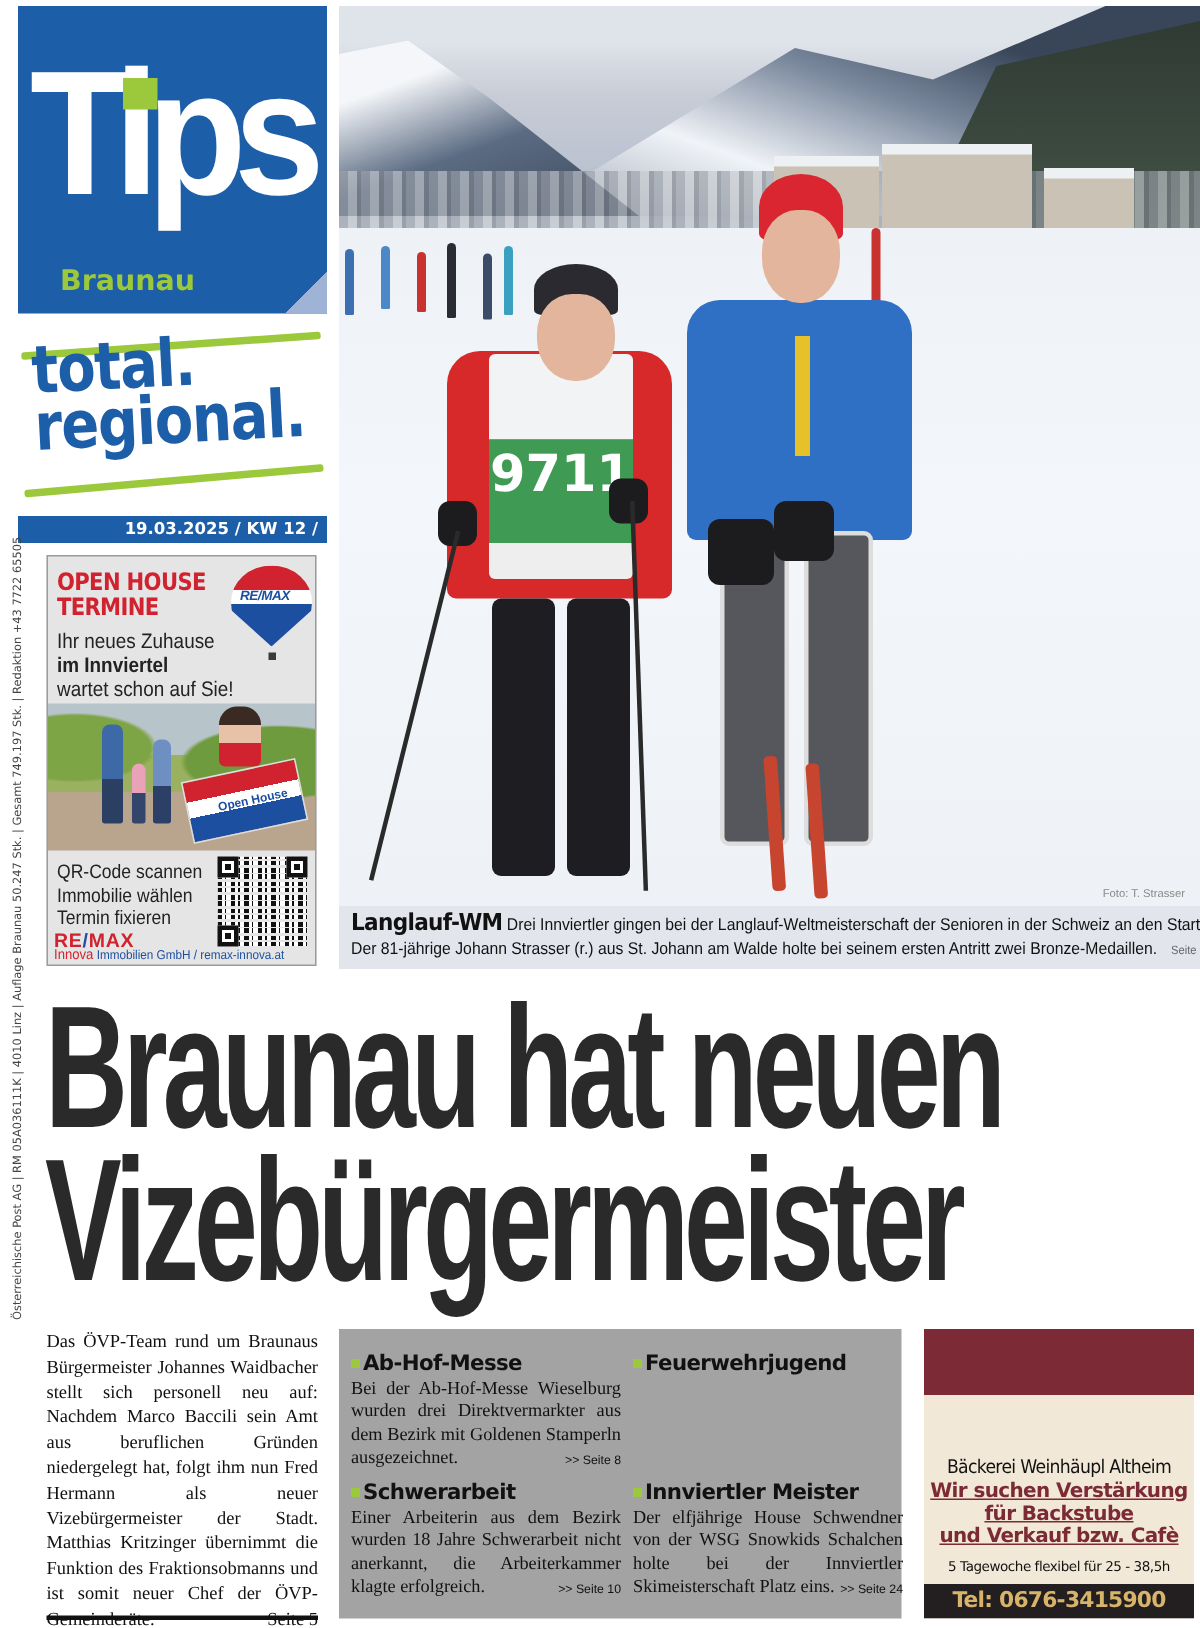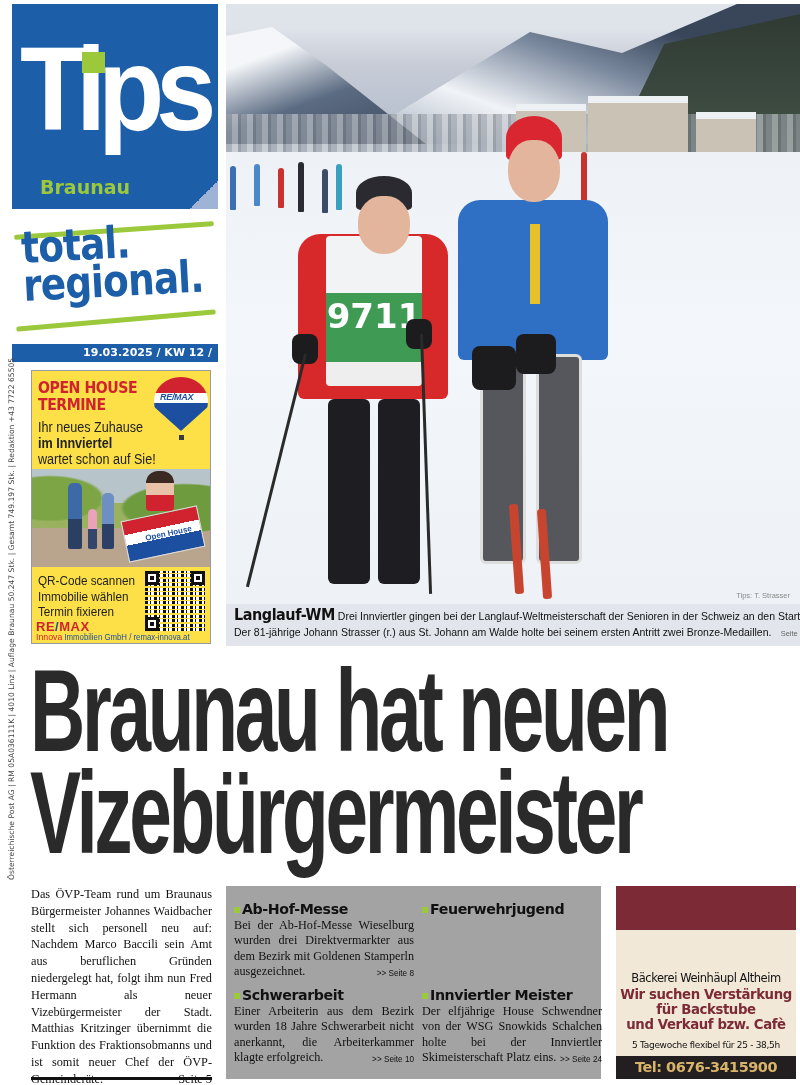--- a/index.html
+++ b/index.html
@@ -53,21 +53,21 @@
   .imprint {
     position: absolute; left: 3px; top: 880px; width: 520px; height: 18px;
     transform: rotate(-90deg); transform-origin: left top;
     font-family: "DejaVu Sans", sans-serif; font-size: 7.6px; color: #444; line-height: 18px;
     white-space: nowrap;
   }
 
   
   .remax-ad {
     position: absolute; left: 31px; top: 370px; width: 180px; height: 274px;
-    border: 1px solid #9a9aa3; background: #fde047; overflow: hidden;
+    border: 1px solid #9a9aa3; background: #e5e5e5; overflow: hidden;
   }
   .remax-ad .oh-title {
     position: absolute; left: 6px; top: 8px; font-family: "DejaVu Sans", sans-serif;
     font-weight: 700; font-size: 16px; line-height: 17px; color: #d0232f; letter-spacing: -0.5px;
     transform: scaleX(0.88); transform-origin: left top;
   }
   .remax-ad .oh-sub {
     position: absolute; left: 6px; top: 48px; font-size: 14px; line-height: 16px; color: #222;
     transform: scaleX(0.9); transform-origin: left top; white-space: nowrap;
   }
@@ -223,21 +223,21 @@
     background: #231f20; border: 2px solid #b9956a; box-shadow: 0 0 0 1px #7b2a36;
   }
   .bakery .crest {
     position: absolute; left: 43px; top: 6px; width: 18px; height: 22px; border: 1px solid #b9956a; border-radius: 40% 40% 50% 50%;
   }
   .bakery .since { position: absolute; left: 0; right: 0; top: 33px; text-align: center; font-size: 4.5px; color: #b9956a; }
   .bakery .logo-name { position: absolute; left: 0; right: 0; top: 41px; text-align: center; font-size: 10.5px; color: #c9a676; font-family: "DejaVu Sans", sans-serif; }
   .bakery .company { position: absolute; left: 0; right: 0; top: 84px; text-align: center; font-size: 12.5px; color: #111; font-family: "DejaVu Sans", sans-serif; letter-spacing: -0.5px; transform: scaleX(0.92); }
   .bakery .claim {
     position: absolute; left: 0; right: 0; top: 101px; text-align: center; font-family: "DejaVu Sans", sans-serif;
-    font-weight: 700; font-size: 13.3px; line-height: 15px; color: #7b2a36; letter-spacing: -0.4px;
+    font-weight: 700; font-size: 13.3px; line-height: 15px; color: #7b2a36; letter-spacing: -0.4px; text-decoration: underline;
   }
   .bakery .claim span { display: block; }
   .bakery .hours { position: absolute; left: 0; right: 0; top: 154px; text-align: center; font-size: 9px; color: #111; font-family: "DejaVu Sans", sans-serif; letter-spacing: -0.3px; }
   .bakery .tel {
     position: absolute; left: 0; top: 170px; width: 100%; height: 23px; background: #231f20; color: #d8b46a;
     text-align: center; font-family: "DejaVu Sans", sans-serif; font-weight: 700; font-size: 14.5px; line-height: 23px; letter-spacing: -0.5px;
   }
 </style>
 </head>
 <body>
@@ -348,21 +348,21 @@
     <div class="leg" style="left:26px;top:238px;width:46px;height:210px;background:#56575c;border:3px solid #ddd;"></div>
     <div class="leg" style="left:82px;top:238px;width:46px;height:210px;background:#56575c;border:3px solid #ddd;"></div>
     <div class="glove" style="left:18px;top:230px;width:44px;height:44px;"></div>
     <div class="glove" style="left:62px;top:218px;width:40px;height:40px;"></div>
     <div style="position:absolute;left:76px;top:108px;width:10px;height:80px;background:#e6c12a;"></div>
   </div>
   <div class="ski" style="left:286px;top:500px;"></div>
   <div class="ski" style="left:314px;top:505px;"></div>
 
 
-  <div class="photo-credit">Tips: T. Strasser</div>
+  <div class="photo-credit">Foto: T. Strasser</div>
 </div>
 
 <div class="caption">
   <div class="txt">
     <span class="kicker">Langlauf-WM</span><span> Drei Innviertler gingen bei der Langlauf-Weltmeisterschaft der Senioren in der Schweiz an den Start.</span>
   </div>
   <div class="txt">
     <span>Der 81-jährige Johann Strasser (r.) aus St. Johann am Walde holte bei seinem ersten Antritt zwei Bronze-Medaillen.</span><span class="page">Seite 24</span>
   </div>
 </div>

